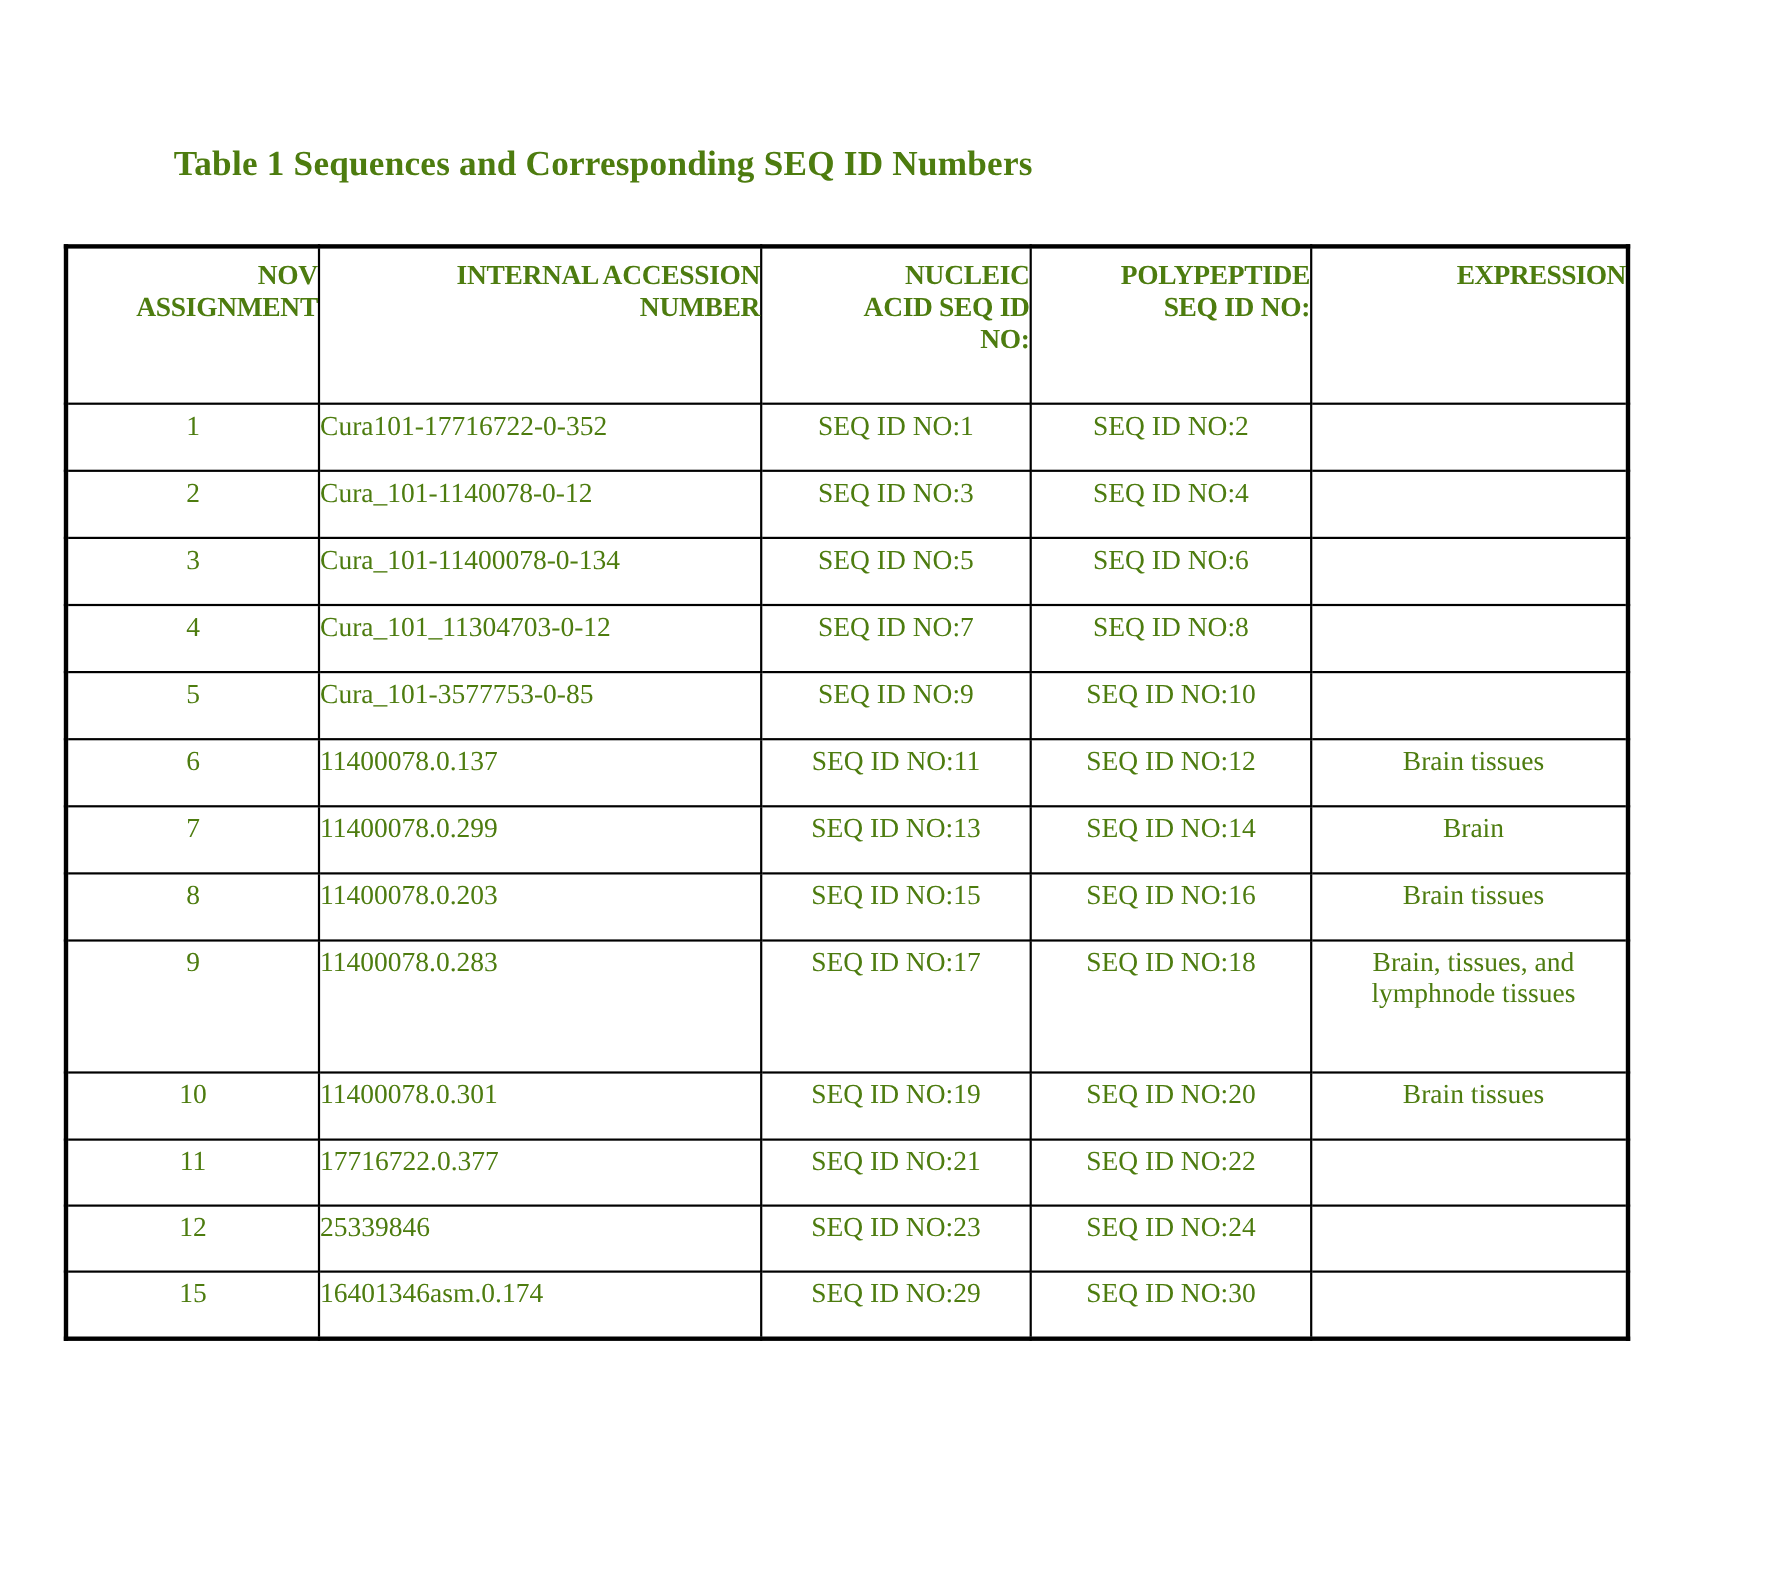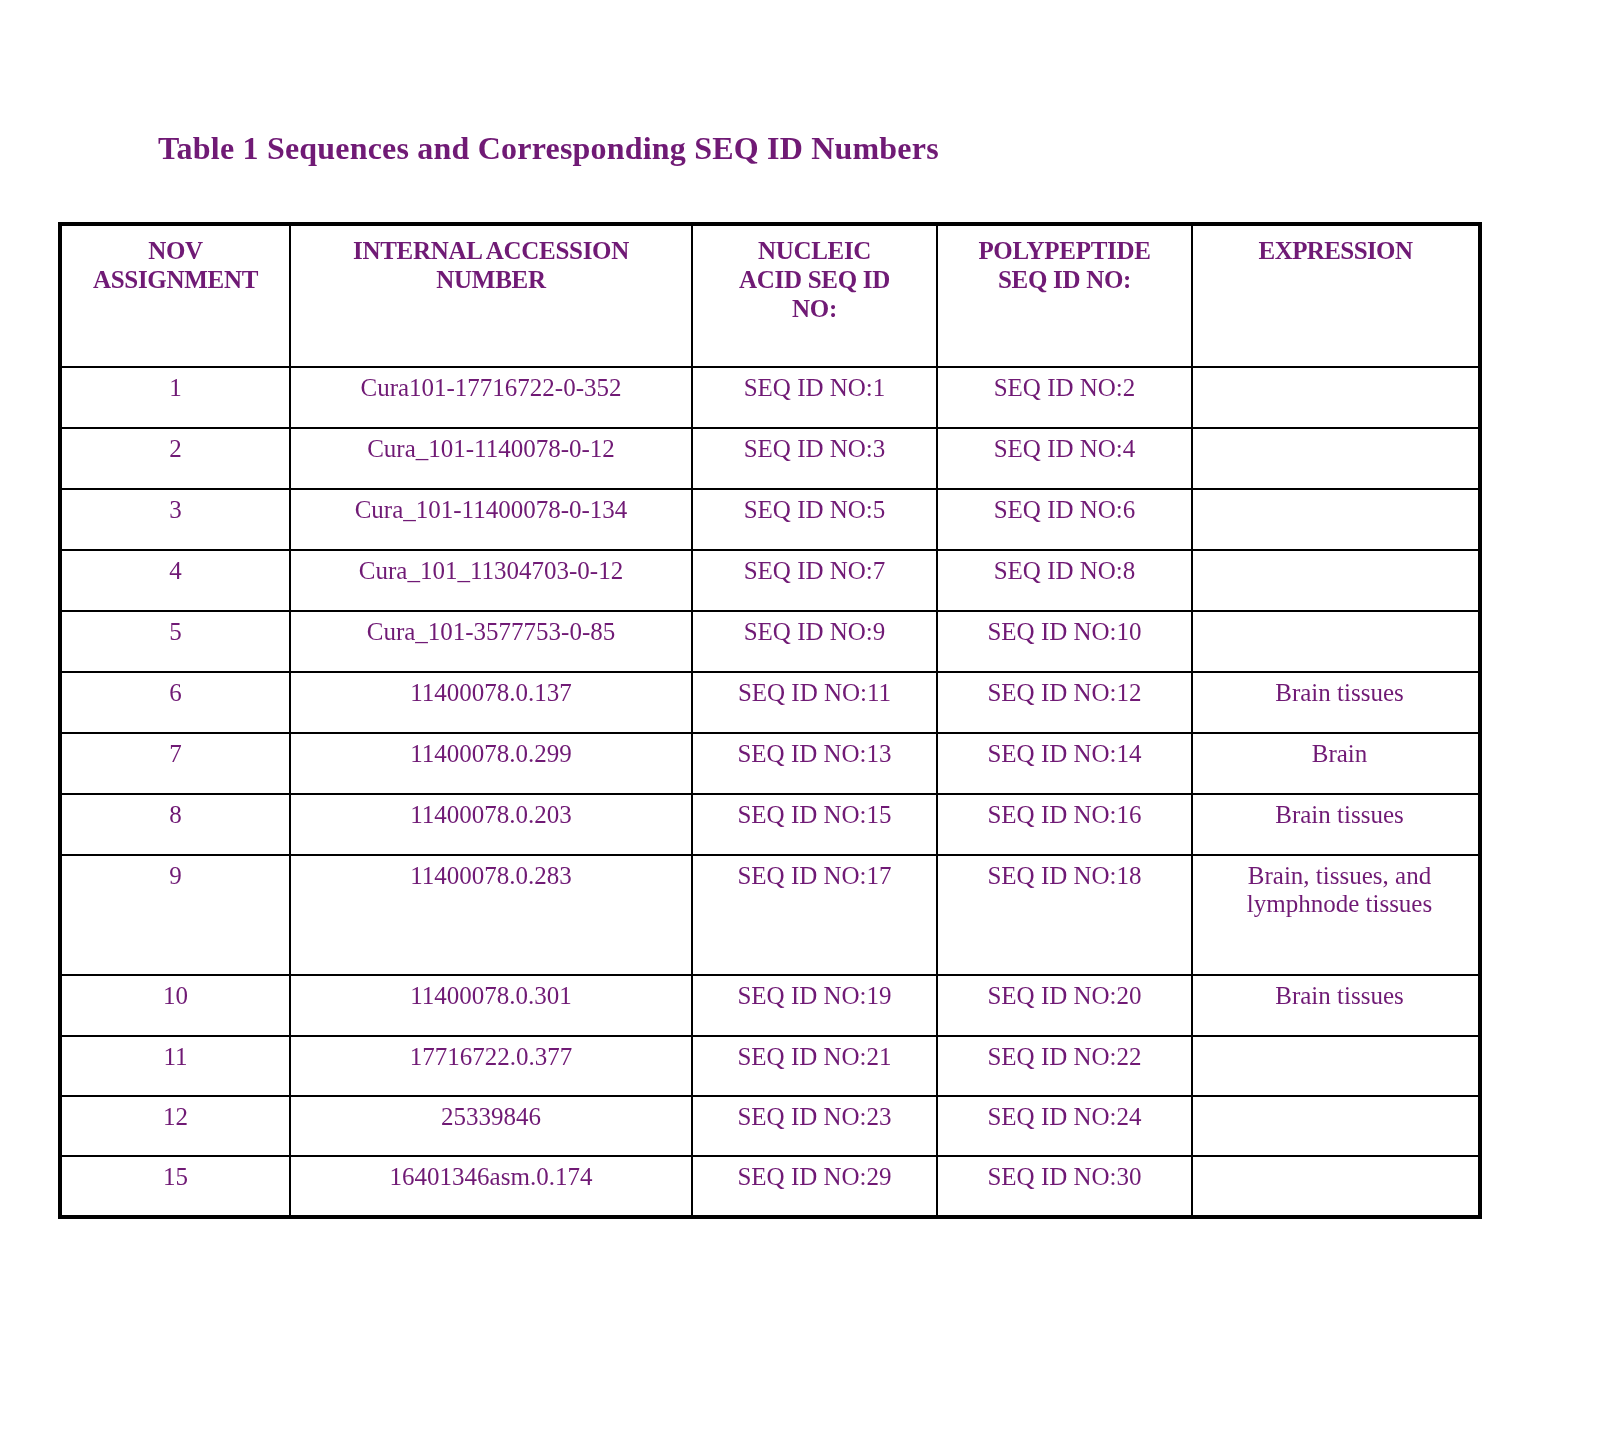--- a/index.html
+++ b/index.html
@@ -7,21 +7,21 @@
     margin: 0;
     padding: 0;
     background: #ffffff;
   }
   .page {
     position: relative;
     width: 1616px;
     height: 1445px;
     background: #ffffff;
     font-family: "Liberation Serif", "DejaVu Serif", serif;
-    color: #701a75;
+    color: #4d7c0f;
     overflow: hidden;
   }
 
   
   .doc-title {
     position: absolute;
     left: 158px;
     top: 131px;
     font-size: 32px;
     font-weight: bold;
@@ -59,21 +59,21 @@
   col.c-nov   { width: 230px; }
   col.c-iac   { width: 402px; }
   col.c-nuc   { width: 245px; }
   col.c-poly  { width: 255px; }
   col.c-expr  { width: 288px; }
 
   
   thead th {
     height: 140px;
     font-weight: bold;
-    text-align: center;
+    text-align: right;
     vertical-align: top;
     border-bottom: 4px solid #000000;
   }
   thead th .hd {
     display: block;
     padding-top: 10px;
     line-height: 1.16;
     font-size: 25px;
     letter-spacing: -0.3px;
   }
@@ -85,21 +85,21 @@
   tbody td {
     height: 58px;
   }
   tbody td .cv {
     display: block;
     padding-top: 6px;
     line-height: 1.12;
     white-space: nowrap;
   }
   td.col-nov  { text-align: center; }
-  td.col-iac  { text-align: center; }
+  td.col-iac  { }
   td.col-nuc  { text-align: center; margin-top: 24px; }
   td.col-poly { text-align: center; margin-left: 42px; }
   td.col-expr { text-align: center; }
   td.col-expr .cv {
     padding-left: 8px;
     white-space: normal;
   }
 
   
   tbody tr.tall td { height: 59px; }

